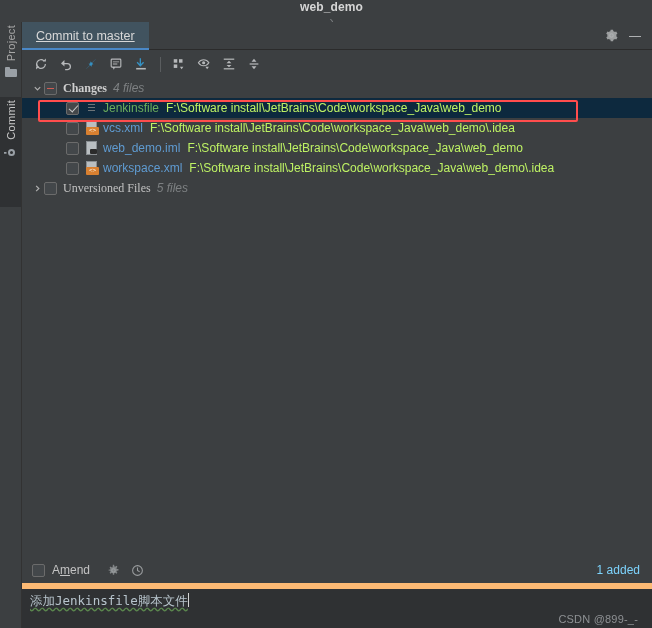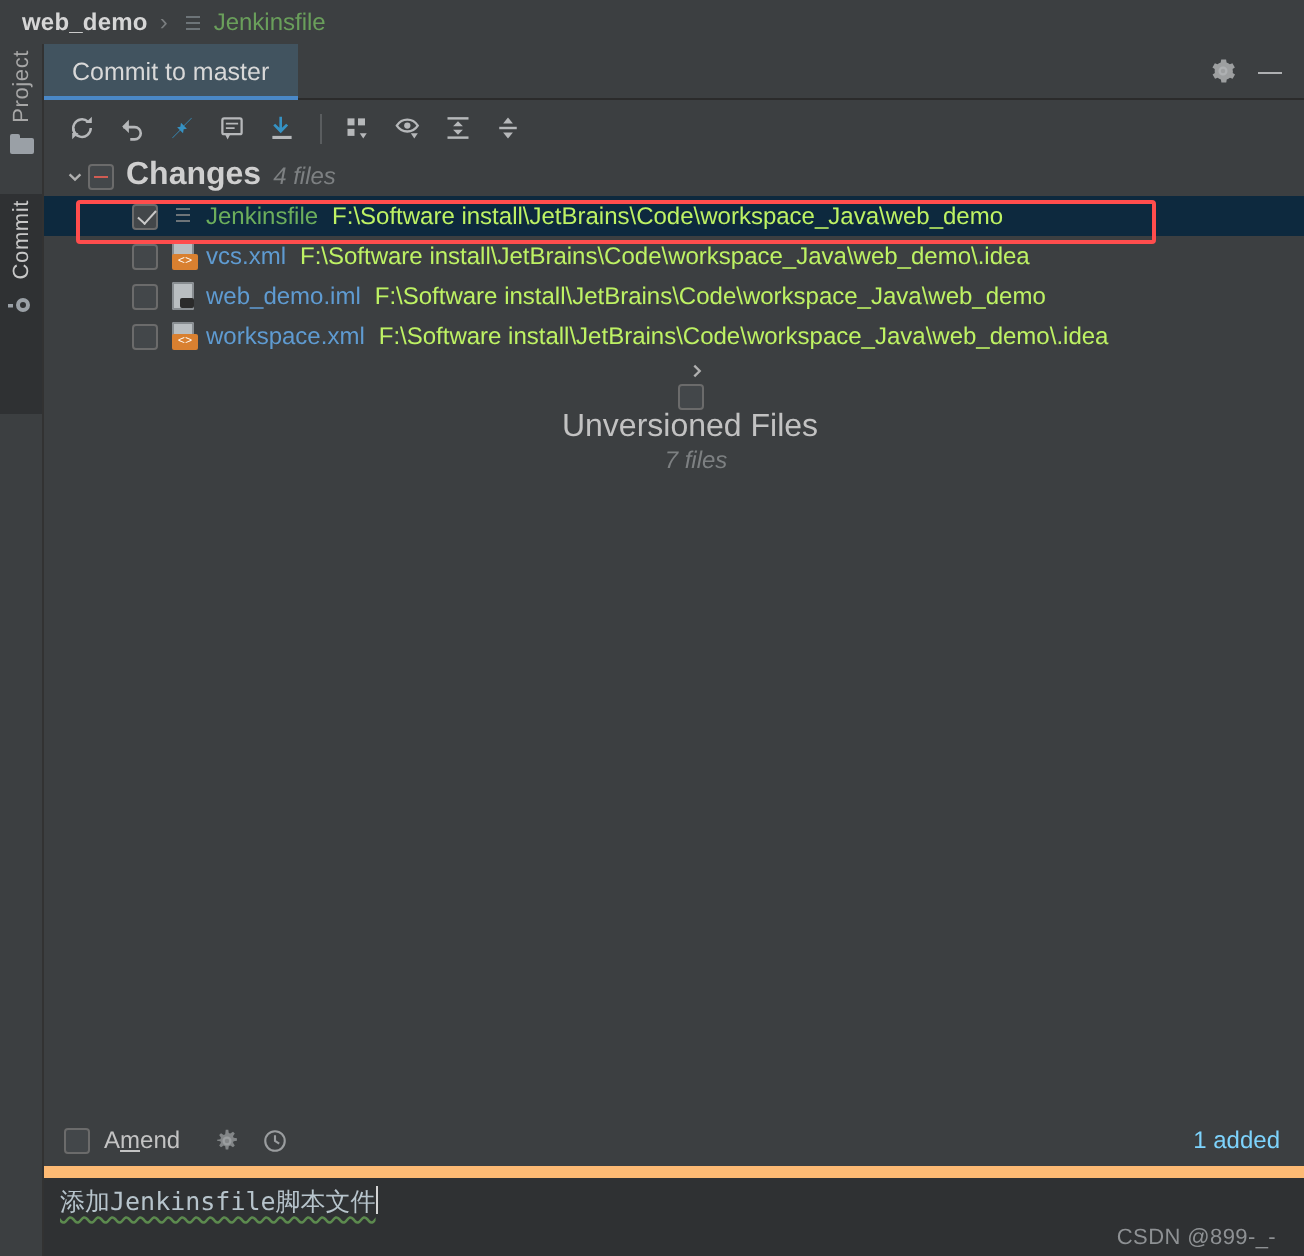--- a/index.html
+++ b/index.html
@@ -26,20 +26,21 @@
   
   .breadcrumb-bar {
     position: absolute;
     left: 0; top: 0;
     width: 652px; height: 22px;
     background: #3c3f41;
     display: flex;
     align-items: center;
     padding-left: 11px;
     box-sizing: border-box;
+    flex-direction: column;
   }
   .bc-project {
     color: #d6d6d6;
     font-weight: bold;
     font-size: 12px;
     letter-spacing: 0.1px;
   }
   .bc-sep {
     color: #7a7d7f;
     margin: 0 6px;
@@ -143,20 +144,21 @@
   .tab-active {
     position: relative;
     height: 28px;
     padding: 0 14px 0 14px;
     display: flex;
     align-items: center;
     background: #41535f;
     color: #d8d8d8;
     font-size: 12.5px;
     box-sizing: border-box;
+    text-decoration: underline;
   }
   .tab-active::after {
     content: "";
     position: absolute;
     left: 0; bottom: 0;
     width: 100%; height: 2px;
     background: #4a88c7;
   }
   .tabbar-spacer { flex: 1; }
   .tabbar-icons {
@@ -256,22 +258,23 @@
   .cb-partial::after {
     content: "";
     position: absolute;
     left: 2px; top: 5px;
     width: 7px; height: 1.8px;
     background: #d05c53;
   }
   .node-title {
     color: #cfcfcf;
     font-weight: bold;
-    font-size: 16px;
+    font-size: 12px;
     margin-right: 6px;
+    font-family: Liberation Serif, serif;
   }
   .node-count {
     color: #7d8082;
     font-size: 12px;
     font-style: italic;
   }
   .fname { font-size: 12px; margin-right: 7px; }
   .fname-added { color: #6cae5c; }
   .fname-mod { color: #5f9bd1; }
   .fpath { color: #bef264; font-size: 12px; }
@@ -344,21 +347,21 @@
     position: absolute;
     left: 4px; bottom: 1px;
     width: 7px; height: 5px;
     background: #2b2b2b;
     border-radius: 1px;
   }
 
   
   .ind-0 { padding-left: 8px; }
   .ind-1 { padding-left: 44px; }
-  .ind-2 { padding-left: 22px; flex-direction: column; }
+  .ind-2 { padding-left: 8px; }
 
   
   .annotation {
     position: absolute;
     left: 38px; top: 100px;
     width: 540px; height: 22px;
     border: 2px solid #ff4d4d;
     border-radius: 2px;
     box-sizing: border-box;
     pointer-events: none;
@@ -592,21 +595,21 @@
     </div>
 
     <div class="row ind-2">
       <span class="chev">
         <svg width="9" height="9" viewBox="0 0 10 10">
             <path fill="none" stroke="#b0b0b0" stroke-width="1.3" d="M3.5 2 6.5 5 3.5 8"></path>
           </svg>
       </span>
       <span class="cb"></span>
       <span class="node-title" style="font-weight:normal;color:#c2c2c2">Unversioned Files</span>
-      <span class="node-count">7 files</span>
+      <span class="node-count">5 files</span>
     </div>
 
   </div>
 
   <div class="annotation"></div>
 
   <div class="bottombar">
     <span class="amend-cb"></span>
     <span class="amend-label"><span>A</span><u>m</u><span>end</span></span>
     <span class="bb-icon">

